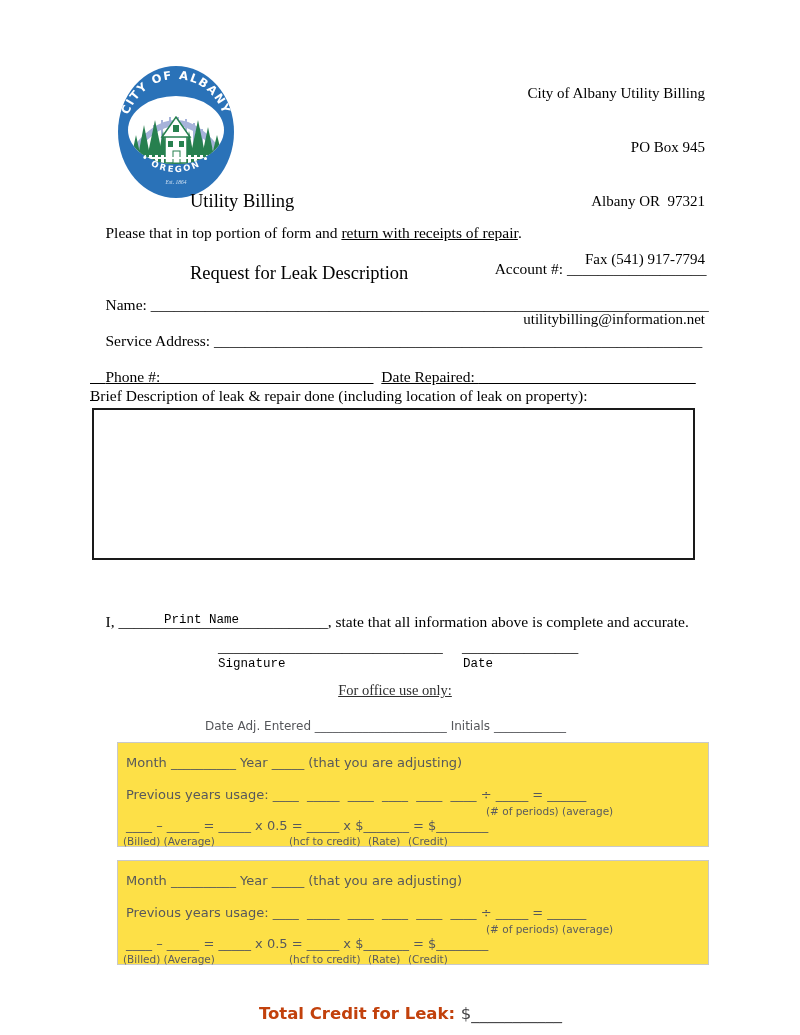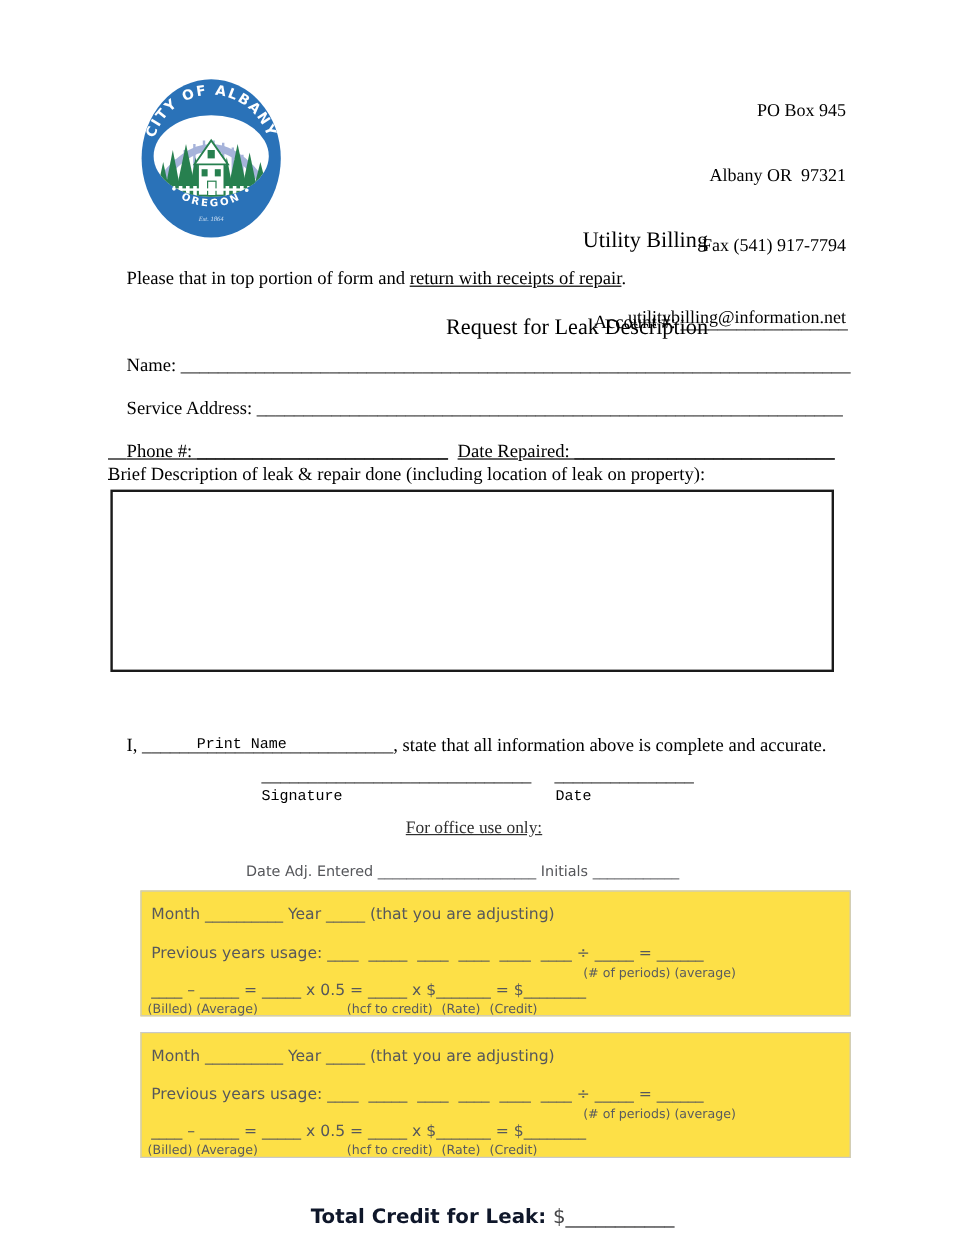--- a/index.html
+++ b/index.html
@@ -5,31 +5,31 @@
   html,body { margin:0; padding:0; background:#fff; }
   .page {
     position:relative; width:800px; height:1035px; background:#ffffff;
     font-family:"Liberation Serif", serif; color:#000; overflow:hidden;
   }
   .abs { position:absolute; white-space:pre; }
   .f15 { font-size:15.5px; line-height:17px; }
   .f14 { font-size:15px; line-height:18px; }
   .contact { text-align:right; }
   .contact div { white-space:pre; }
-  .title-block { text-align:right; font-size:18.5px; line-height:24px; }
+  .title-block { text-align:left; font-size:18.5px; line-height:24px; }
   .uline { text-decoration:underline; }
   .desc-box { position:absolute; border:2px solid #1a1a1a; background:#fff; }
   .sans { font-family:"DejaVu Sans", sans-serif; color:#57585b; }
   .office-heading { font-size:14.5px; color:#2f2f2f; text-decoration:underline; text-align:center; }
   .dateadj { font-size:12px; color:#55565a; }
   .obox { position:absolute; left:117px; width:590px; height:103px; border:1px solid #c9c9c9; background:#fde047; }
   .obox .bl { position:absolute; white-space:pre; font-family:"DejaVu Sans", sans-serif; color:#57585b; font-size:13px; line-height:14px; }
   .obox .note { font-size:10.5px; color:#5a5b5e; }
   .total-line { left:0; width:800px; text-align:center; font-family:"DejaVu Sans", sans-serif; font-size:16.5px; color:#454547; }
-  .total-line .tbold { font-weight:bold; color:#0f172a; }
+  .total-line .tbold { font-weight:bold; color:#c2410c; }
   .sig-label { font-size:12.5px;font-family:Liberation Mono, monospace; }
 </style>
 </head>
 <body>
 
 <div class="page">
 
   <div class="abs" style="left:101px; top:47px;">
     <svg width="118" height="134" viewBox="0 0 118 134">
       <ellipse cx="59" cy="67" rx="58" ry="66" fill="#2a72b8"></ellipse>
@@ -102,20 +102,21 @@
         <textPath href="#arcTop" startOffset="50%" text-anchor="middle">CITY OF ALBANY</textPath>
       </text>
       <text font-family="DejaVu Sans, sans-serif" font-size="8.5" font-weight="bold" fill="#ffffff" letter-spacing="2">
         <textPath href="#arcBot" startOffset="50%" text-anchor="middle">• OREGON •</textPath>
       </text>
       <text x="59" y="119" text-anchor="middle" font-family="Liberation Serif, serif" font-style="italic" font-size="5.5" fill="#cfe0f2">Est. 1864</text>
     </svg>
   </div>
 
   <div class="abs contact f14" style="right:95px; top:48px;">
+    <div>City of Albany Utility Billing</div>
     <div>PO Box 945</div>
     <div>Albany OR  97321</div>
     <div style="margin-top:4px;">Fax (541) 917-7794</div>
     <div style="margin-top:6px;">utilitybilling@information.net</div>
   </div>
 
   <div class="abs title-block" style="left:190px; top:141px; width:400px;">
     <div>Utility Billing</div>
     <div>Request for Leak Description</div>
   </div>

